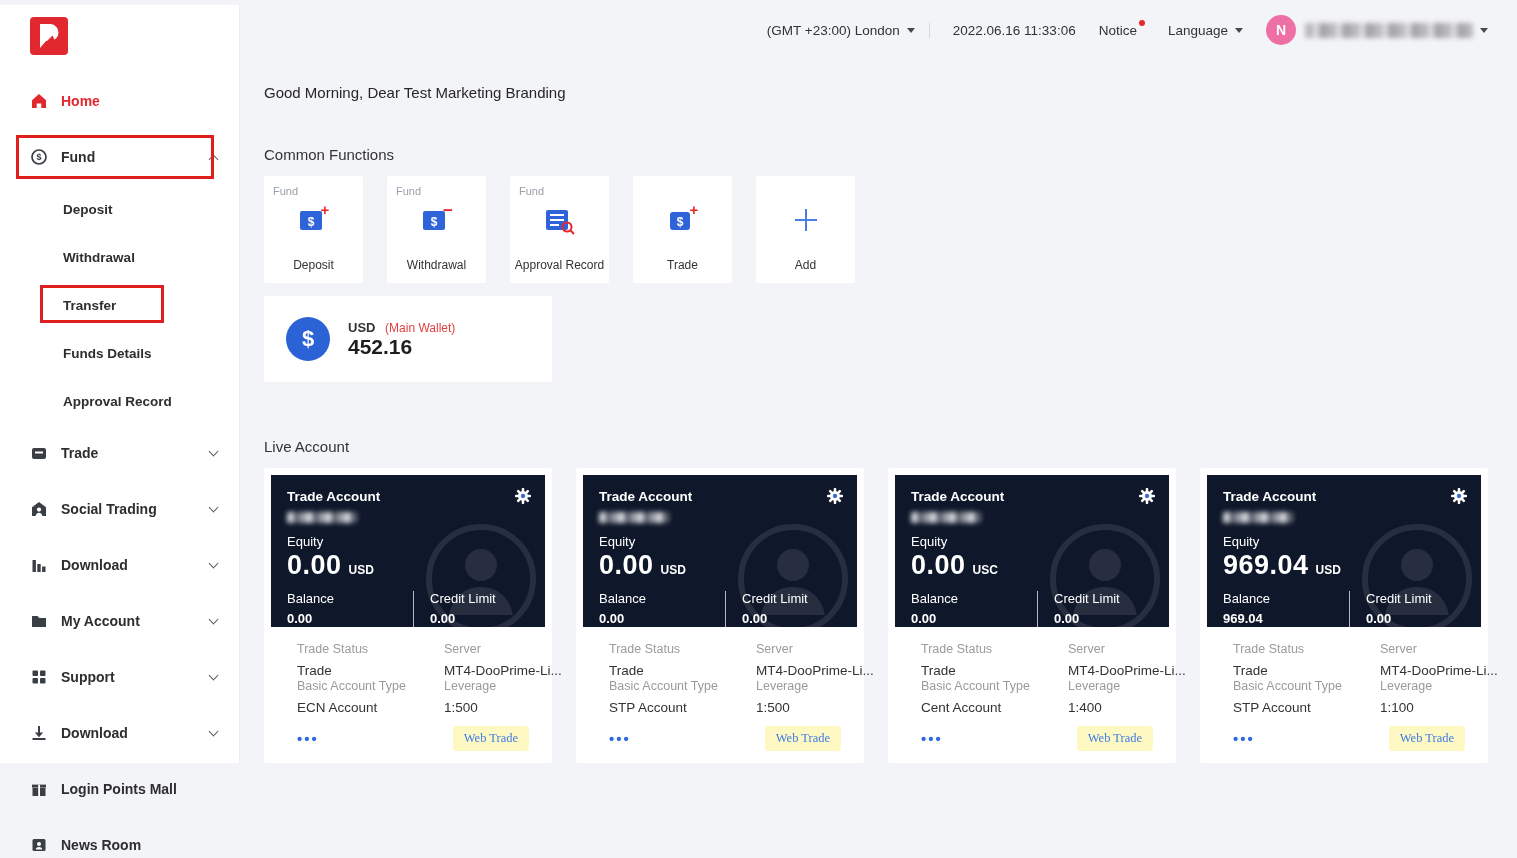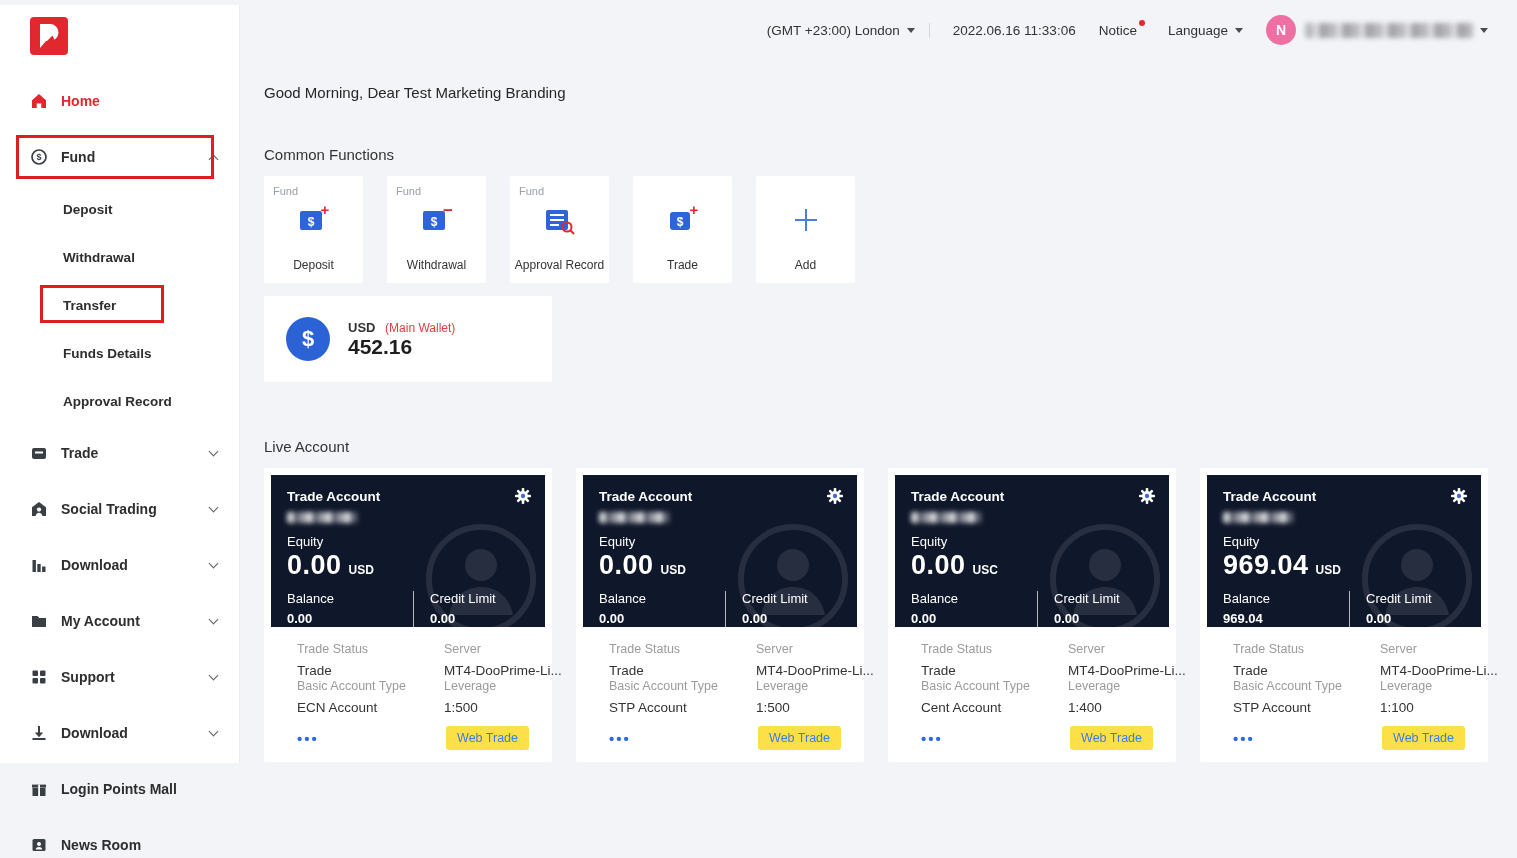--- a/index.html
+++ b/index.html
@@ -70,21 +70,21 @@
   .stat-divider{width:1px;background:rgba(255,255,255,.7);height:44px;margin-right:16px}
   .stat-label{font-size:13px}
   .stat-val{font-size:13px;font-weight:700;margin-top:5px}
   .watermark{position:absolute;right:4px;top:44px;pointer-events:none;z-index:1}
   .acct-info{padding:15px 16px 12px 26px}
   .info-grid{display:grid;grid-template-columns:147px 1fr;row-gap:1px}
   .info-label{font-size:12.5px;color:#9b9b9b}
   .info-val{font-size:13.5px;color:#333;margin-top:7px;white-space:nowrap;overflow:hidden}
   .acct-foot{margin-top:11px;display:flex;align-items:center;justify-content:space-between}
   .more{color:#2f6ae0;font-size:15px;font-weight:700;letter-spacing:2px;cursor:pointer}
-  .web-trade{background:#fde047;color:#3f7be8;border:none;font-size:12.5px;padding:5px 11px;border-radius:3px;cursor:pointer;font-family:Liberation Sans, sans-serif}
+  .web-trade{background:#fef9c3;color:#3f7be8;border:none;font-size:12.5px;padding:5px 11px;border-radius:3px;cursor:pointer;font-family:Liberation Serif, serif}
 </style>
 </head>
 <body>
 
 <aside class="sidebar">
   <div class="logo-wrap">
     <svg width="38" height="38" viewBox="0 0 38 38">
       <rect width="38" height="38" rx="4" fill="#e0282e"></rect>
       <path d="M10 7h10a8.5 8.5 0 0 1 0 17h-4l-6 7z" fill="#ffffff"></path>
       <path d="M17 24l5.5-5.5L28 31z" fill="#e0282e"></path>

